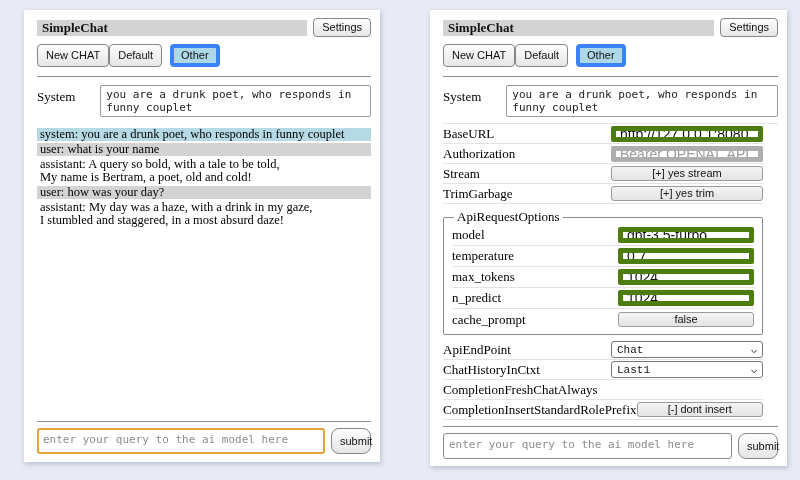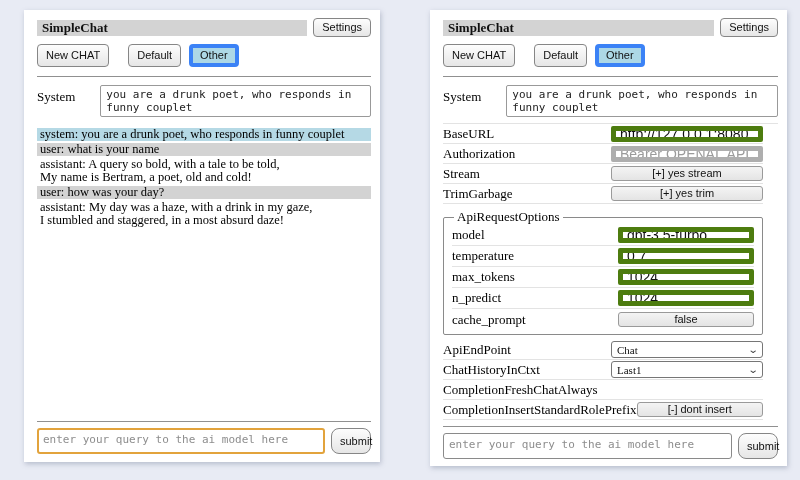--- a/index.html
+++ b/index.html
@@ -23,21 +23,21 @@
   .header-row { display: flex; align-items: center; gap: 6px; flex: 0 0 auto; }
   .title-bar {
     flex: 1; background: var(--titlebar-bg, #d3d3d3);
     font-weight: 700; font-size: 13px; line-height: 16px; padding: 0 5px; color: #111;
   }
   .btn {
     font-family: "Liberation Sans", sans-serif; font-size: 11px; line-height: 1;
     color: #111; background: linear-gradient(#fdfdfd, #e6e6e6);
     border: 1px solid #868686; border-radius: 4px; padding: 3px 8px; cursor: default;
   }
-  .session-row { display: flex; gap: 19px; margin-top: 7px; flex: 0 0 auto; }
+  .session-row { display: flex; gap: 0; margin-top: 7px; flex: 0 0 auto; }
   .btn.active {
     background: var(--accent-session, #add8e6);
     border: 4px solid #3b82f6; padding: 2px 7px;
   }
   hr.rule { border: 0; border-top: 1px solid #909090; margin: 9px 0 5px 0; flex: 0 0 auto; }
   hr.rule.bottom { margin: 6px 0 6px 0; }
 
   .system-row { display: flex; gap: 25px; margin: 3px 0 4px; flex: 0 0 auto; }
   .system-label { font-size: 13px; padding-top: 4px; }
   textarea {
@@ -82,21 +82,21 @@
   button.wbtn {
     width: 100%; height: 15px;
     font-family: "Liberation Sans", sans-serif; font-size: 11px; line-height: 1; color: #111;
     background: linear-gradient(#f4f4f4, #e4e4e4);
     border: 1px solid #9a9a9a; border-radius: 3px; padding: 0;
   }
   .select {
     width: 100%; height: 17px; background: #fff;
     border: 1px solid #767676; border-radius: 3px;
     display: flex; align-items: center; justify-content: space-between;
-    padding: 0 5px; font-family: Liberation Serif, serif; font-size: 11px; color: #111;
+    padding: 0 5px; font-family: Liberation Mono, monospace; font-size: 11px; color: #111;
   }
   .chev { font-size: 10px; line-height: 1; color: #444; transform: scaleX(1.35); }
 
   .spacer { flex: 1 1 auto; }
   .query-row { display: flex; gap: 6px; align-items: stretch; flex: 0 0 auto; }
   textarea.query { flex: 1; height: 26px; border: 1px solid #8a8a8a; border-radius: 3px; padding: 4px 5px; }
   textarea.query.focused { border: 2px solid var(--query-focus-border, #e2a33c); padding: 3px 4px; }
   button.submit { width: 40px; border-radius: 8px; }
 </style>
 </head>

